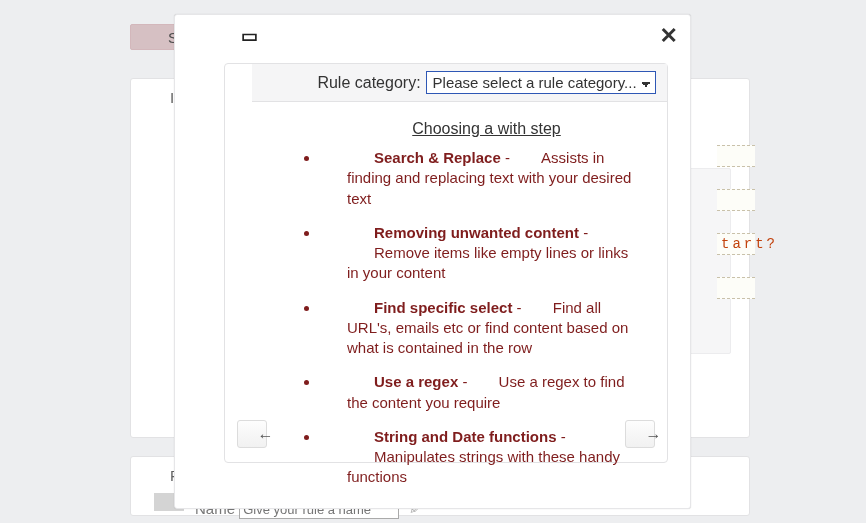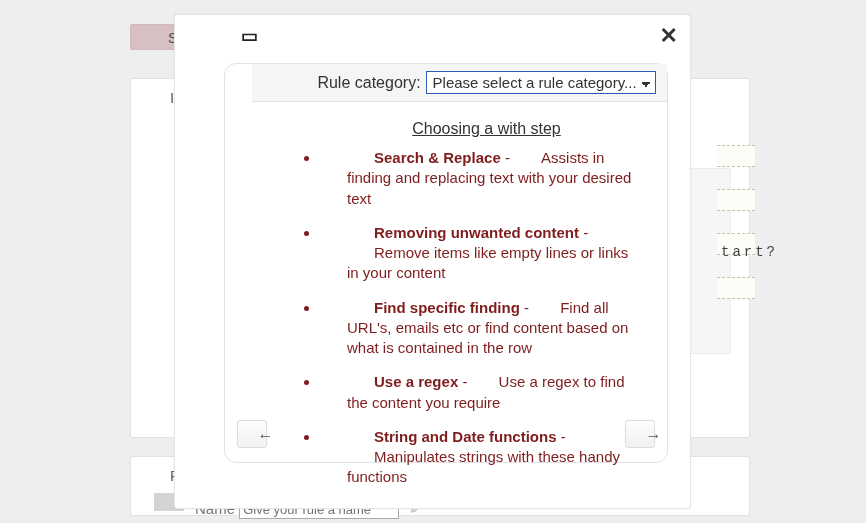--- a/index.html
+++ b/index.html
@@ -50,24 +50,24 @@
   }
   .stripe {
     height: 22px;
     border-top: 1px dashed #c9c1aa;
     border-bottom: 1px dashed #c9c1aa;
     margin-bottom: 22px;
     background: #fdfdf8;
   }
   .tart {
     position: absolute;
-    top: 244px; left: 694px;
+    top: 236px; left: 694px;
     font-family: "Courier New", monospace;
     font-size: 14px;
-    color: #404040;
+    color: #c2410c;
     letter-spacing: 3px;
   }
   .bg-footer {
     position: absolute;
     top: 456px; left: 130px;
     width: 620px; height: 60px;
     background: #fff;
     border: 1px solid #e2e2e4;
     border-radius: 3px;
   }
@@ -113,21 +113,21 @@
   .modal-header .close {
     font-size: 22px;
     color: #333;
     cursor: pointer;
     line-height: 1;
     font-weight: bold;
   }
   .modal-inner {
     margin: 6px 22px 18px 22px;
     border: 1px solid #e2e2e4;
-    border-radius: 12px;
+    border-radius: 4px;
     background: #fff;
     height: 400px;
     position: relative;
   }
   .cat-bar {
     height: 38px;
     background: #f5f5f6;
     border-bottom: 1px solid #e2e2e4;
     display: flex;
     align-items: center;
@@ -242,21 +242,21 @@
         </select>
       </div>
 
       <div class="step-title">
         <span>Choosing a with step</span>
       </div>
 
       <ul class="rule-list">
         <li><b>Search &amp; Replace</b> - <span>Assists in finding and replacing text with your desired text</span></li>
         <li><b>Removing unwanted content</b> - <span>Remove items like empty lines or links in your content</span></li>
-        <li><b>Find specific finding</b> - <span>Find all URL's, emails etc or find content based on what is contained in the row</span></li>
+        <li><b>Find specific select</b> - <span>Find all URL's, emails etc or find content based on what is contained in the row</span></li>
         <li><b>Use a regex</b> - <span>Use a regex to find the content you require</span></li>
         <li><b>String and Date functions</b> - <span>Manipulates strings with these handy functions</span></li>
       </ul>
 
       <div class="nav-back">←</div>
       <div class="nav-fwd">→</div>
     </div>
   </div>
 
 </div>

